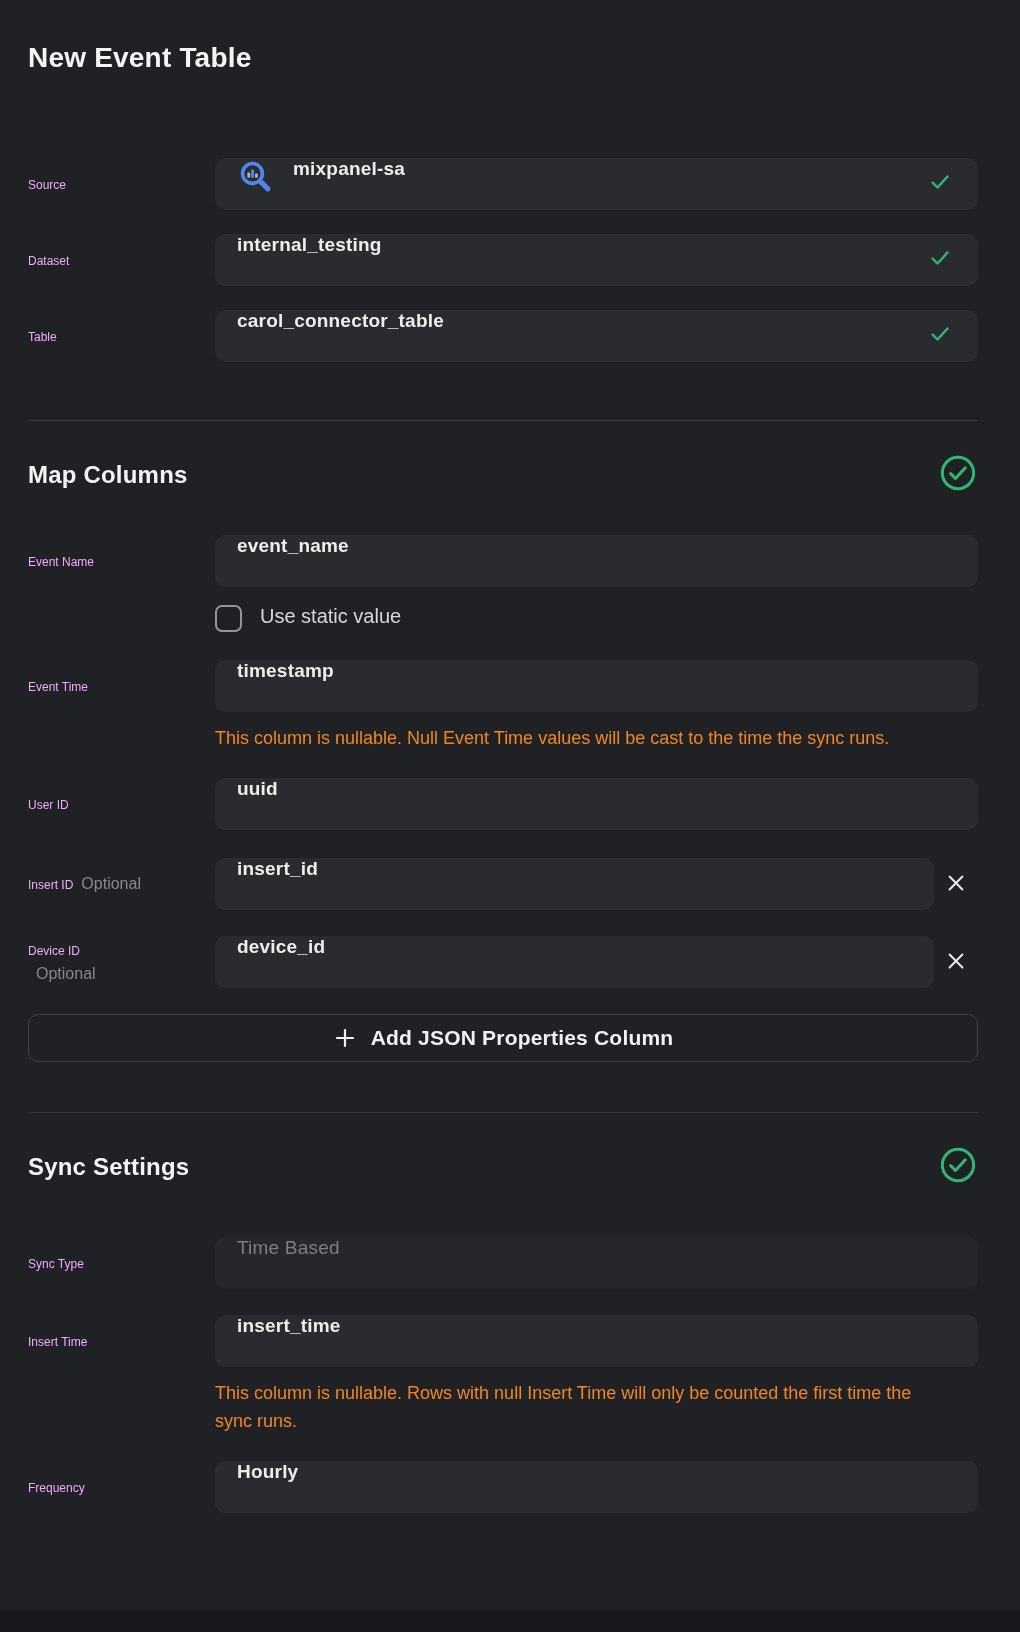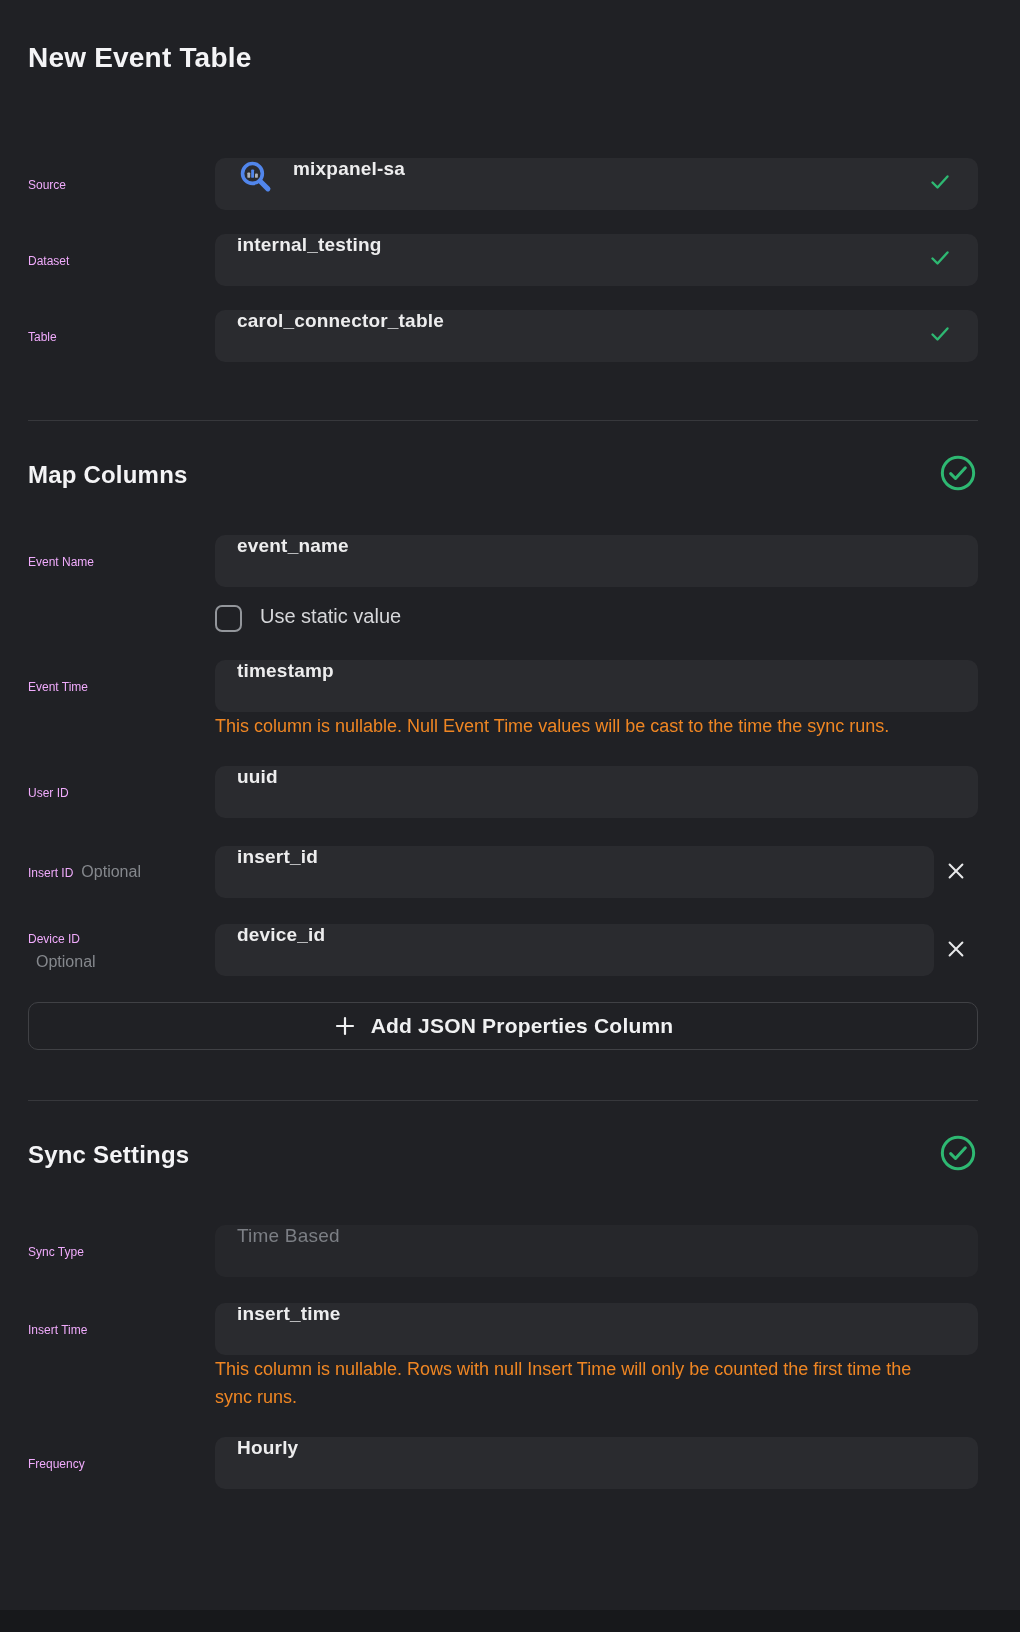--- a/index.html
+++ b/index.html
@@ -86,21 +86,21 @@
     background:transparent;
     cursor:pointer;
     flex:none;
   }
   .checkbox-label {
     margin-left:18px;
     color:#d6d7da;
     font-size:20px;
   }
 
-  .warning-row { display:flex; }
+  .warning-row { display:flex; margin-top:12px; }
   .warning-row .spacer { width:187px; flex:none; }
   .warning {
     color:#ef8623;
     font-size:18px;
     line-height:28px;
     max-width:712px;
   }
 
   .add-btn {
     margin-top:26px;

